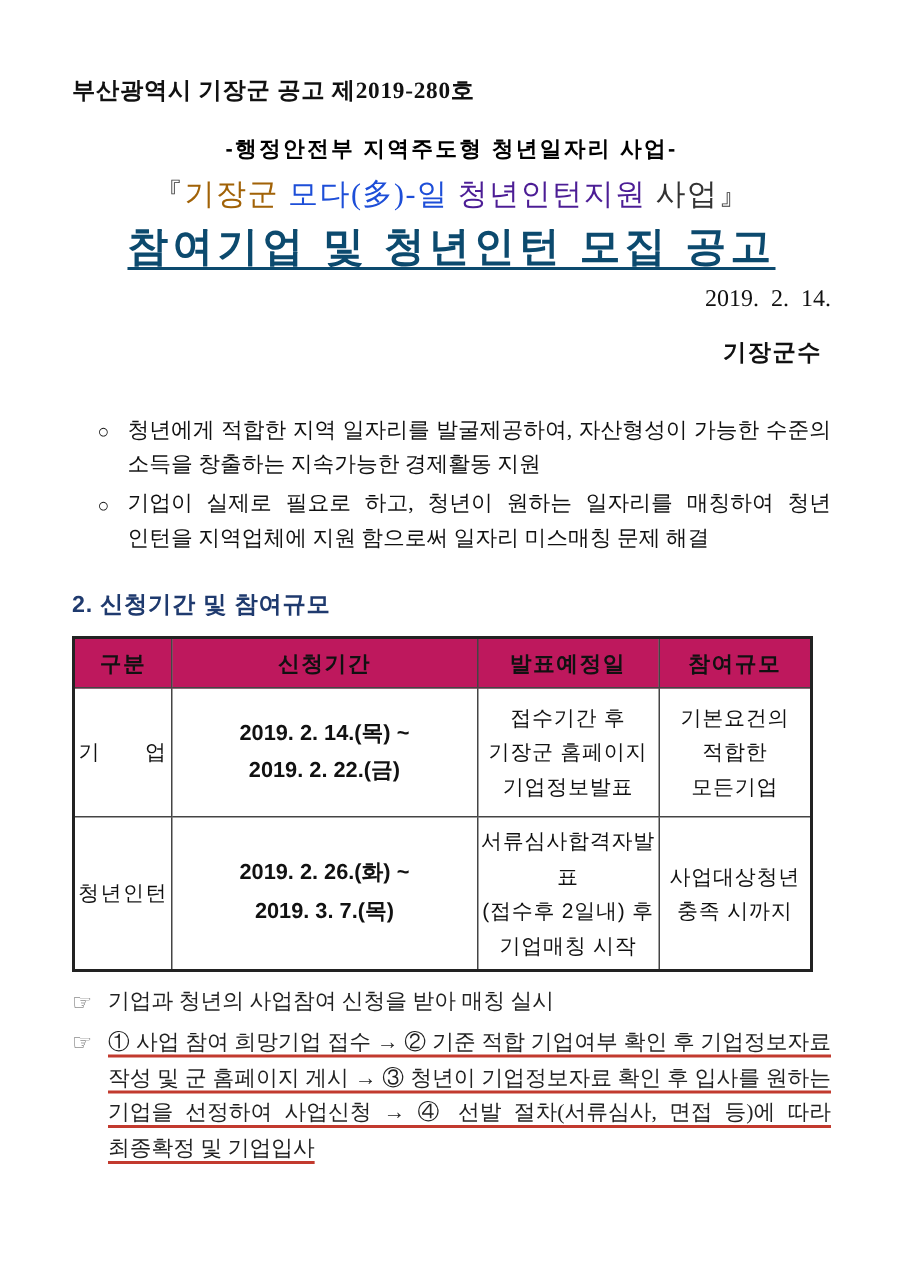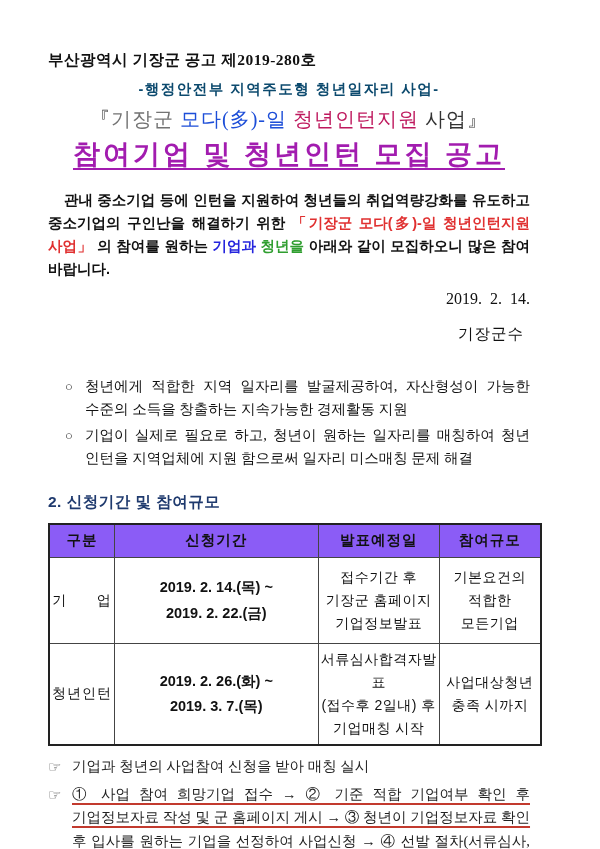--- a/index.html
+++ b/index.html
@@ -1,69 +1,69 @@
 <!DOCTYPE html>
 <html><head>
 <meta charset="utf-8">
 <style>
   * { margin: 0; padding: 0; box-sizing: border-box; }
   html, body { background: #888; }
   .page {
     width: 600px; height: 849px;
     background: #ffffff;
     margin: 0 auto;
-    padding: 50px 70px 20px 48px;
+    padding: 50px 46px 20px 48px;
     font-family: "Liberation Sans", "DejaVu Sans", sans-serif;
     color: #111;
     overflow: hidden;
   }
   
   .notice-no {
     font-family: "Liberation Serif", "DejaVu Serif", serif;
     font-weight: bold; font-size: 15.5px; letter-spacing: 0.5px;
   }
   .tagline {
-    margin-top: 9px; text-align: center;
+    margin-top: 19px; text-align: center;
     font-weight: bold; font-size: 14.5px; letter-spacing: 1.5px;
-    color: #0c4a6e;
+    color: #000000;
   }
   .subtitle {
     margin-top: 7px; text-align: center;
     font-family: "Liberation Serif", "DejaVu Serif", serif;
     font-size: 20px; letter-spacing: 1px; color: #333;
   }
-  .c-orange { color: #737373; }
+  .c-orange { color: #a16207; }
   .c-blue   { color: #1d4ed8; }
-  .c-red    { color: #be185d; }
+  .c-red    { color: #4c1d95; }
   .page-title {
     margin-top: 3px; text-align: center;
     font-size: 27px; font-weight: 800; letter-spacing: 3px;
     text-decoration: underline;
     text-underline-offset: 5px;
     text-decoration-thickness: 2px;
-    color: #a21caf;
+    color: #0c4a6e;
   }
   
   .intro {
     margin-top: 17px;
     font-size: 14.5px; font-weight: bold; line-height: 1.58;
     text-align: justify; word-break: keep-all;
     text-indent: 1.1em;
   }
   .intro .hl-red   { color: #e03030; }
   .intro .hl-blue  { color: #2424dd; }
   .intro .hl-green { color: #2f9e2f; }
   .notice-date {
     margin-top: 9px; text-align: right;
     font-family: "Liberation Serif", "DejaVu Serif", serif;
     font-size: 16px; white-space: pre;
   }
   .signature {
     margin-top: 16px; text-align: right; padding-right: 6px;
-    font-size: 15.5px; font-weight: normal; letter-spacing: 1px;
+    font-size: 15.5px; font-weight: bold; letter-spacing: 1px;
   }
   
   .sec-heading {
     font-size: 15.5px; font-weight: 800; color: #1f3a6e; letter-spacing: 0.5px;
   }
   .sec1 { margin-top: 30px; }
   .sec2 { margin-top: 21px; }
   .bullets { margin-top: 9px; padding-left: 17px; }
   .bullet {
     display: flex; align-items: flex-start;
@@ -80,21 +80,21 @@
     border-collapse: collapse;
     border: 2px solid #222;
     font-size: 14px; text-align: center;
   }
   .schedule-table th, .schedule-table td {
     border: 1px solid #444;
     vertical-align: middle;
     padding: 4px 2px;
   }
   .schedule-table th {
-    background: #8b5cf6; font-weight: bold; height: 34px; font-size: 14.5px;
+    background: #be185d; font-weight: bold; height: 34px; font-size: 14.5px;
     letter-spacing: 1px;
   }
   .row-company td { height: 86px; }
   .row-intern  td { height: 98px; margin-left: 28px; }
   .cell-category { white-space: pre; letter-spacing: 1px; }
   .cell-period { font-weight: bold; font-size: 14.5px; white-space: pre-line; line-height: 1.75; }
   .cell-announce, .cell-scale { white-space: pre-line; line-height: 1.65; letter-spacing: 0.5px; }
   
   .notes { margin-top: 9px; }
   .note {
@@ -118,21 +118,20 @@
 <div class="page">
 
   <div class="notice-no">부산광역시 기장군 공고 제2019-280호</div>
 
   <div class="tagline">-행정안전부 지역주도형 청년일자리 사업-</div>
 
   <div class="subtitle"><span>『</span><span class="c-orange">기장군</span><span class="c-blue"> 모다(多)-일 </span><span class="c-red">청년인턴지원</span><span> 사업』</span></div>
 
   <div class="page-title">참여기업 및 청년인턴 모집 공고</div>
 
-  <p class="intro"><span>관내 중소기업 등에 인턴을 지원하여 청년들의 취업역량강화를 유도하고 중소기업의 구인난을 해결하기 위한 </span><span class="hl-red">「기장군 모다(多)-일 청년인턴지원 사업」</span><span> 의 참여를 원하는 </span><span class="hl-blue">기업과</span><span> </span><span class="hl-green">청년을</span><span> 아래와 같이 모집하오니 많은 참여 바랍니다.</span></p>
 
   <div class="notice-date">2019.  2.  14.</div>
 
   <div class="signature">기장군수</div>
 
   <div class="sec1">
     <div class="bullets">
       <div class="bullet">
         <span class="marker">○</span>
         <span class="b-text">청년에게 적합한 지역 일자리를 발굴제공하여, 자산형성이 가능한 수준의 소득을 창출하는 지속가능한 경제활동 지원</span>

